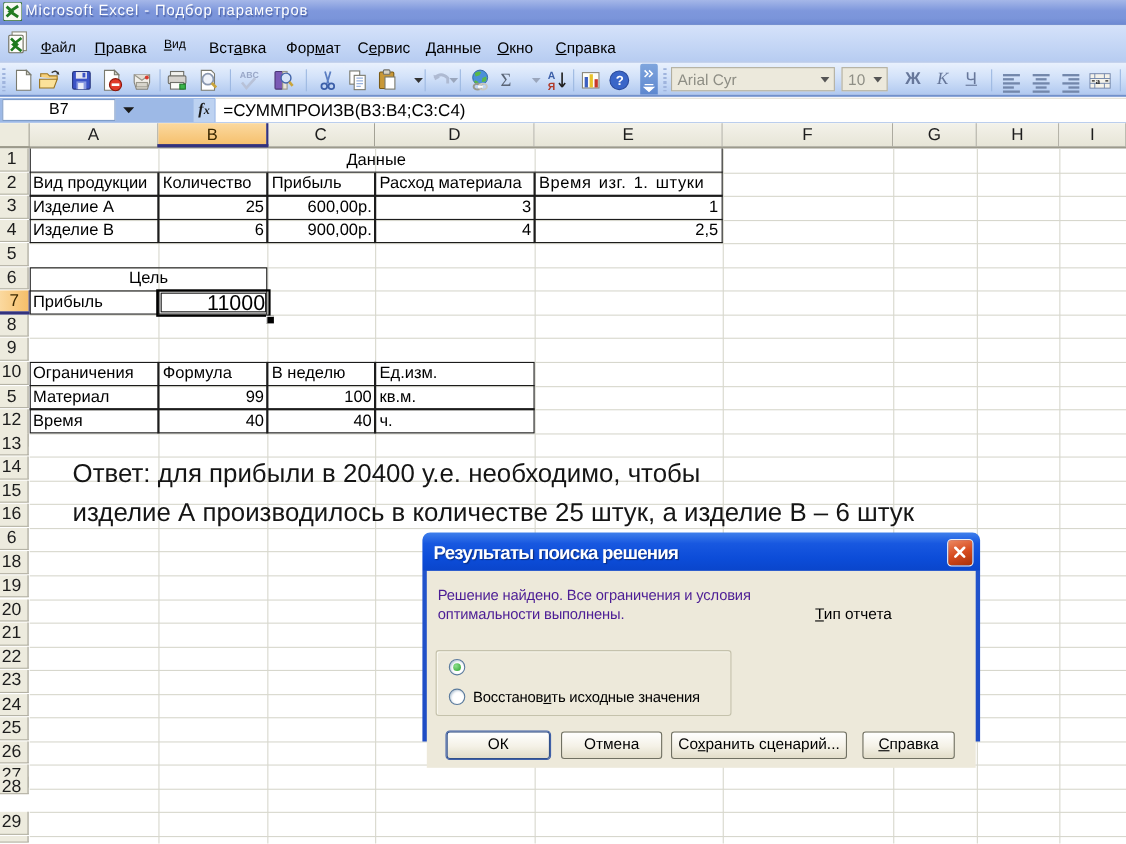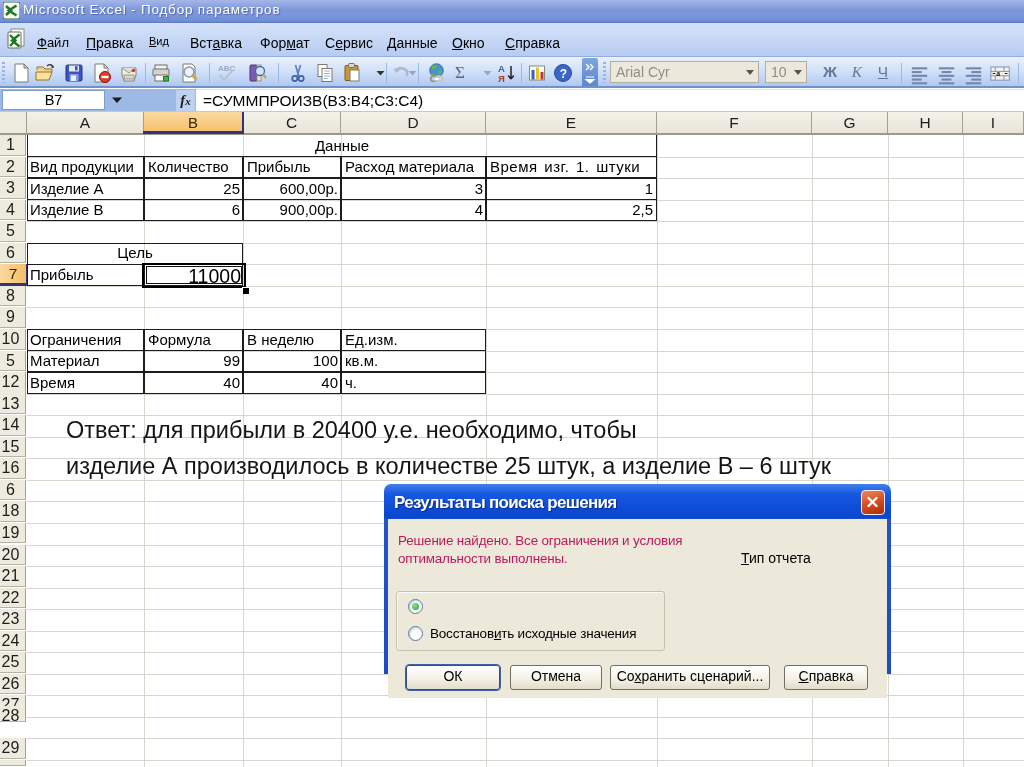--- a/index.html
+++ b/index.html
@@ -368,21 +368,21 @@
 background:linear-gradient(#4080ec 0px,#1858e0 10px,#0c4cd8 24px,#0a46cc 34px,#2254cc 35px,#1e4cc4 100%)">
 <div class="a" style="left:10px;top:9px;font-size:17px;font-weight:bold;color:#fff;
  text-shadow:1px 1px 1px rgba(10,30,90,.7);letter-spacing:-.7px">Результаты поиска решения</div>
 <div class="a" style="left:477px;top:6px;width:24px;height:25px;border-radius:4px;border:1.5px solid #f0f0f0;
  background:linear-gradient(160deg,#ec8a64 0%,#d84c20 50%,#a83008 100%);box-sizing:border-box">
  <svg width="21" height="22" viewBox="0 0 21 22">
         <path d="M6.5 7 L14.5 15 M14.5 7 L6.5 15" stroke="#fff" stroke-width="2.4" stroke-linecap="round"></path>
       </svg></div>
 <div class="a" style="left:4px;top:35px;width:499px;height:179px;background:#ede9da">
 
-  <div class="a" style="left:10px;top:12.5px;font-size:13.4px;letter-spacing:-.15px;color:#be185d;line-height:18px">Решение найдено. Все ограничения и условия<br>оптимальности выполнены.</div>
+  <div class="a" style="left:10px;top:12.5px;font-size:13.4px;letter-spacing:-.15px;color:#4c1d95;line-height:18px">Решение найдено. Все ограничения и условия<br>оптимальности выполнены.</div>
 
   <div class="a" style="left:8px;top:72px;width:267px;height:58px;border:1px solid #c5c2ac;border-radius:3px;
    box-shadow:1px 1px 0 #fbfaf3 inset"></div>
 
   <div class="a" style="left:20px;top:80px;width:13px;height:13px;border-radius:50%;background:#fff;
    border:1px solid #5a7a9c;box-shadow:inset 1px 1px 2px #b8c8d8"></div>
   <div class="a" style="left:24px;top:84px;width:7px;height:7px;border-radius:50%;
    background:radial-gradient(circle at 35% 35%,#8ee08e,#2aa32a)"></div>
 
   <div class="a" style="left:20px;top:107px;width:13px;height:13px;border-radius:50%;background:#fff;

